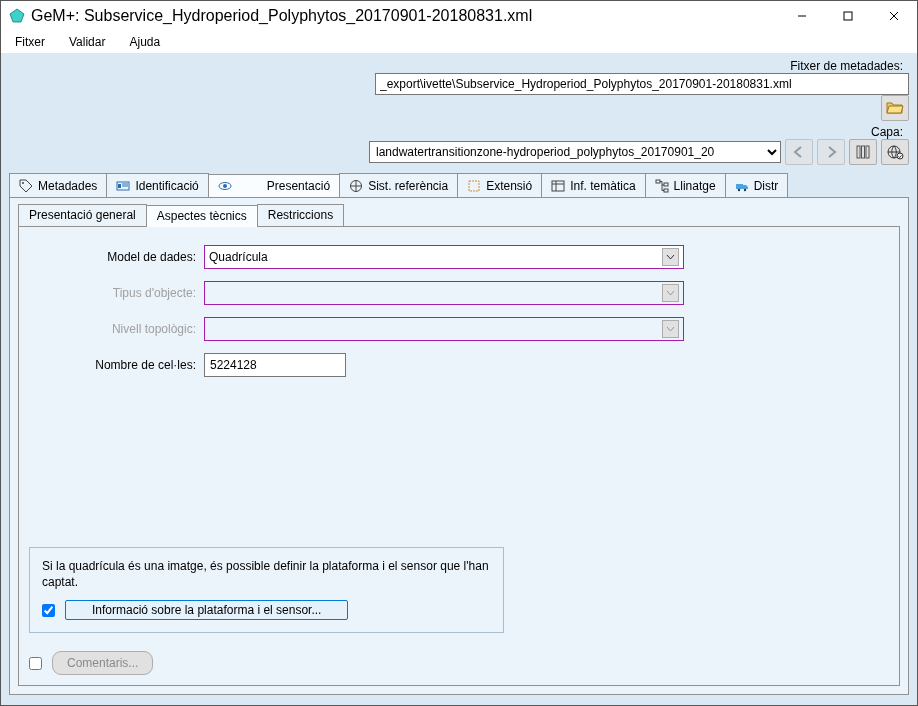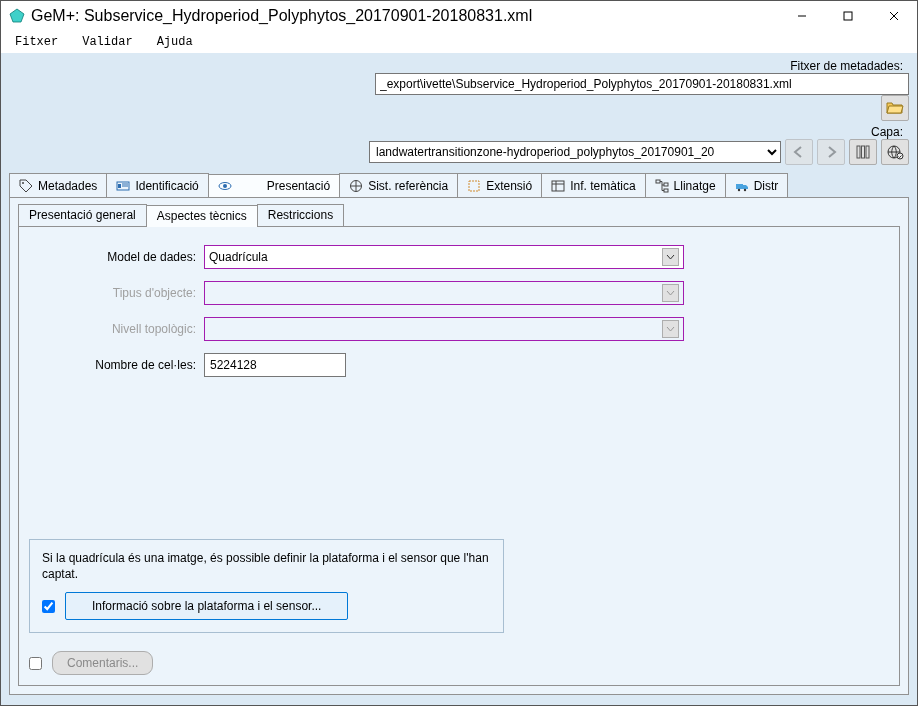--- a/index.html
+++ b/index.html
@@ -4,21 +4,21 @@
 <style>
   * { box-sizing: border-box; margin: 0; padding: 0; font-family: "Segoe UI", Tahoma, sans-serif; font-size: 12px; }
   body { background: #fff; width: 918px; height: 706px; overflow: hidden; }
   .window { width: 918px; height: 706px; border: 1px solid #555; background: #fff; display: flex; flex-direction: column; }
   .titlebar { height: 30px; display: flex; align-items: center; padding-left: 8px; }
   .titlebar .icon { width: 16px; height: 16px; margin-right: 6px; }
   .titlebar .title { flex: 1; font-size: 16px; color: #000; }
   .titlebar .ctrls { display: flex; }
   .titlebar .ctrl { width: 46px; height: 30px; display: flex; align-items: center; justify-content: center; }
   .menubar { height: 22px; display: flex; align-items: center; padding-left: 8px; gap: 12px; border-bottom: 0px; }
-  .menubar span { padding: 2px 6px; font-family: Liberation Mono, monospace; }
+  .menubar span { padding: 2px 6px; }
   .content { flex: 1; background: #dbe9f4; padding: 6px 8px 10px 8px; display: flex; flex-direction: column; }
   .toprows { }
   .toprow { display: flex; align-items: flex-end; margin-bottom: 4px; flex-direction: column; }
   .toprow .lbl { width: 186px; text-align: right; padding-right: 6px; color: #000; }
   .toprow input.text { height: 22px; border: 1px solid #767676; background: #fff; padding: 2px 4px; }
   .iconbtn { width: 28px; height: 26px; border: 1px solid #adadad; background: #e1e1e1; margin-left: 4px; display: flex; align-items: center; justify-content: center; border-radius: 2px; }
   .iconbtn.disabled { opacity: 0.6; }
   select.combo { height: 22px; border: 1px solid #767676; background: #fff; padding: 1px 2px; }
   .maintabs { margin-top: 4px; background: #dbe9f4; display: flex; border-bottom: 1px solid #919191; overflow: hidden; }
   .mtab { display: flex; align-items: center; gap: 5px; padding: 4px 9px; border: 1px solid #919191; border-bottom: none; background: #ecf4fb; margin-right: -1px; white-space: nowrap; }
@@ -33,21 +33,21 @@
   .formrow .flbl { width: 175px; text-align: right; padding-right: 8px; }
   .formrow.disabled .flbl { color: #a0a0a0; }
   .formrow .finput { height: 24px; border: 1px solid #767676; background: #fff; padding: 2px 5px; }
   .formrow .fcombo { height: 24px; border: 1px solid #a21caf; background: #fff; padding: 2px 4px; display: flex; align-items: center; justify-content: space-between; }
   .formrow .fcombo.disabled { background: #ecf4fb; }
   .fcombo .arrow { width: 17px; height: 18px; border: 1px solid #adadad; background: #e1e1e1; display: flex; align-items: center; justify-content: center; }
   .spacer { flex: 1; }
   .groupbox { border: 1px solid #a8bed1; padding: 10px 12px 12px 12px; width: 475px; }
   .groupbox .gtxt { margin-bottom: 10px; line-height: 1.35; }
   .groupbox .grow { display: flex; align-items: center; gap: 10px; }
-  .groupbox button { height: 28px; padding: 0 26px; border: 1px solid #0078d7; background: #e5f1fb; border-radius: 2px; }
+  .groupbox button { height: 20px; padding: 0 26px; border: 1px solid #0078d7; background: #e5f1fb; border-radius: 2px; }
   .bottom { display: flex; align-items: center; gap: 10px; margin-top: 18px; }
   .bottom button { height: 24px; padding: 0 14px; border: 1px solid #adadad; background: #e1e1e1; border-radius: 9px; color: #8a8a8a; }
   input[type=checkbox] { width: 13px; height: 13px; }
   svg { display: block; }
 </style>
 </head>
 <body>
 
 <div class="window">
 

